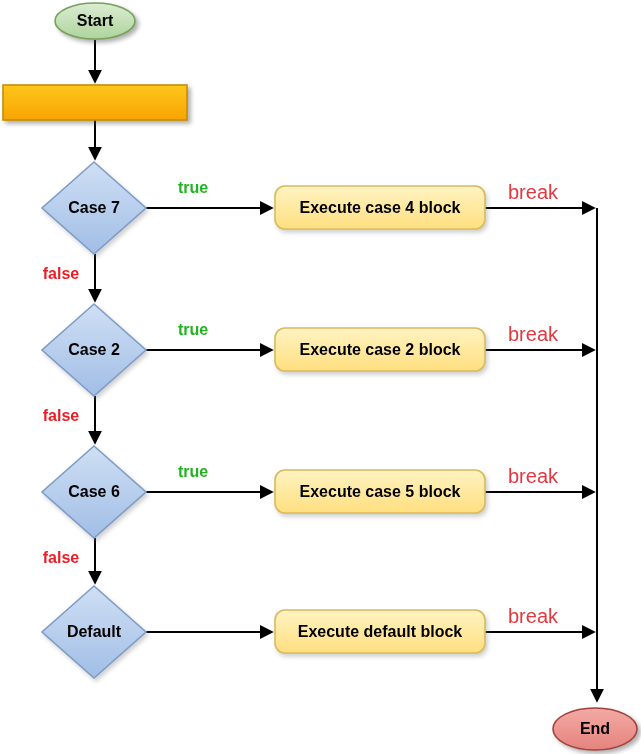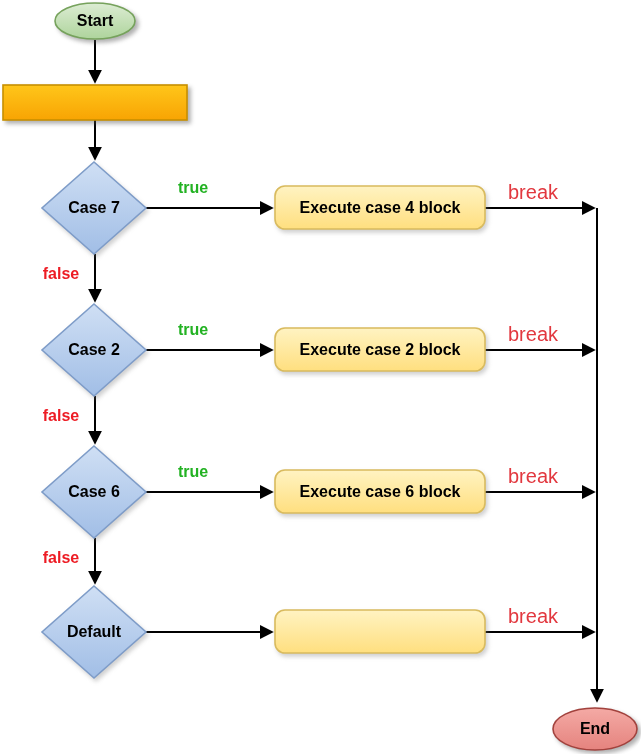--- a/index.html
+++ b/index.html
@@ -115,21 +115,22 @@
 
   <div class="lbl" style="left:95px;top:21px;">Start</div>
 
   <div class="lbl" style="left:94px;top:208px;">Case 7</div>
   <div class="lbl" style="left:94px;top:350px;">Case 2</div>
   <div class="lbl" style="left:94px;top:492px;">Case 6</div>
   <div class="lbl" style="left:94px;top:632px;">Default</div>
 
   <div class="lbl" style="left:380px;top:208px;">Execute case 4 block</div>
   <div class="lbl" style="left:380px;top:350px;">Execute case 2 block</div>
-  <div class="lbl" style="left:380px;top:492px;">Execute case 6 block</div>
+  <div class="lbl" style="left:380px;top:492px;">Execute case 5 block</div>
+  <div class="lbl" style="left:380px;top:632px;">Execute default block</div>
 
   <div class="lbl" style="left:595px;top:729px;">End</div>
 
   <div class="lbl lbl-true" style="left:193px;top:188px;">true</div>
   <div class="lbl lbl-true" style="left:193px;top:330px;">true</div>
   <div class="lbl lbl-true" style="left:193px;top:472px;">true</div>
 
   <div class="lbl lbl-false" style="left:61px;top:266px;">false</div>
   <div class="lbl lbl-false" style="left:61px;top:408px;">false</div>
   <div class="lbl lbl-false" style="left:61px;top:550px;">false</div>

